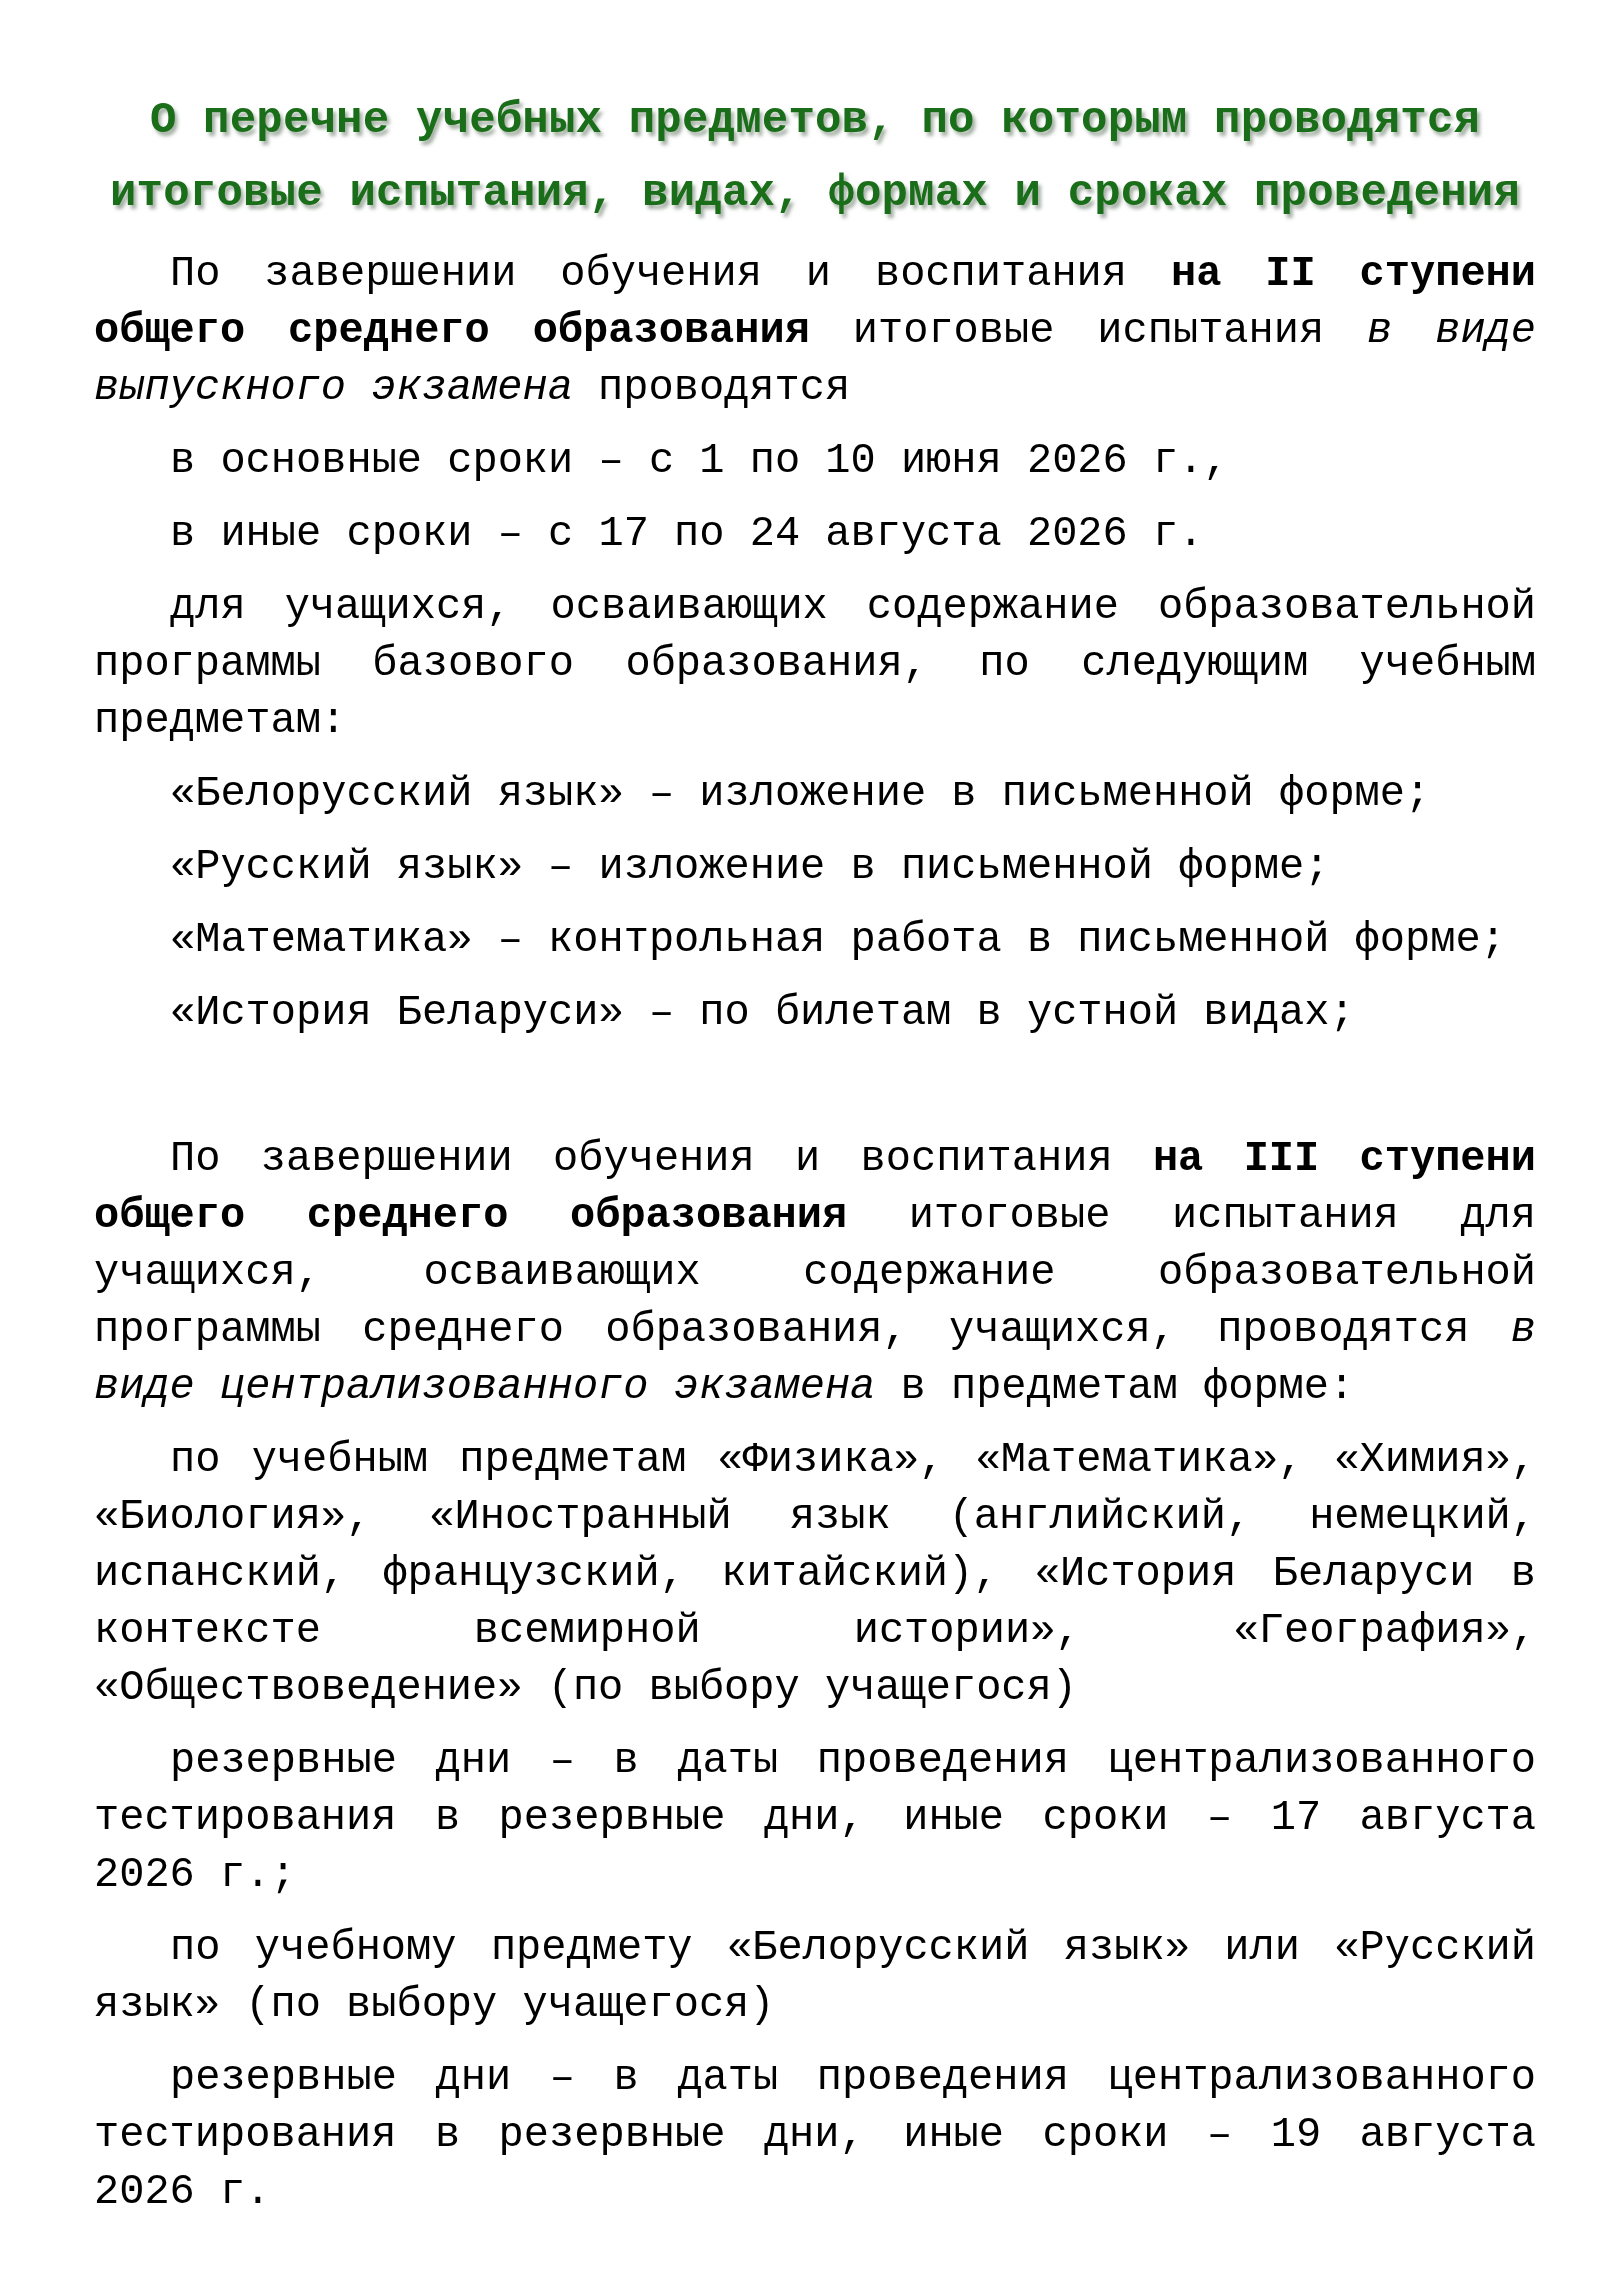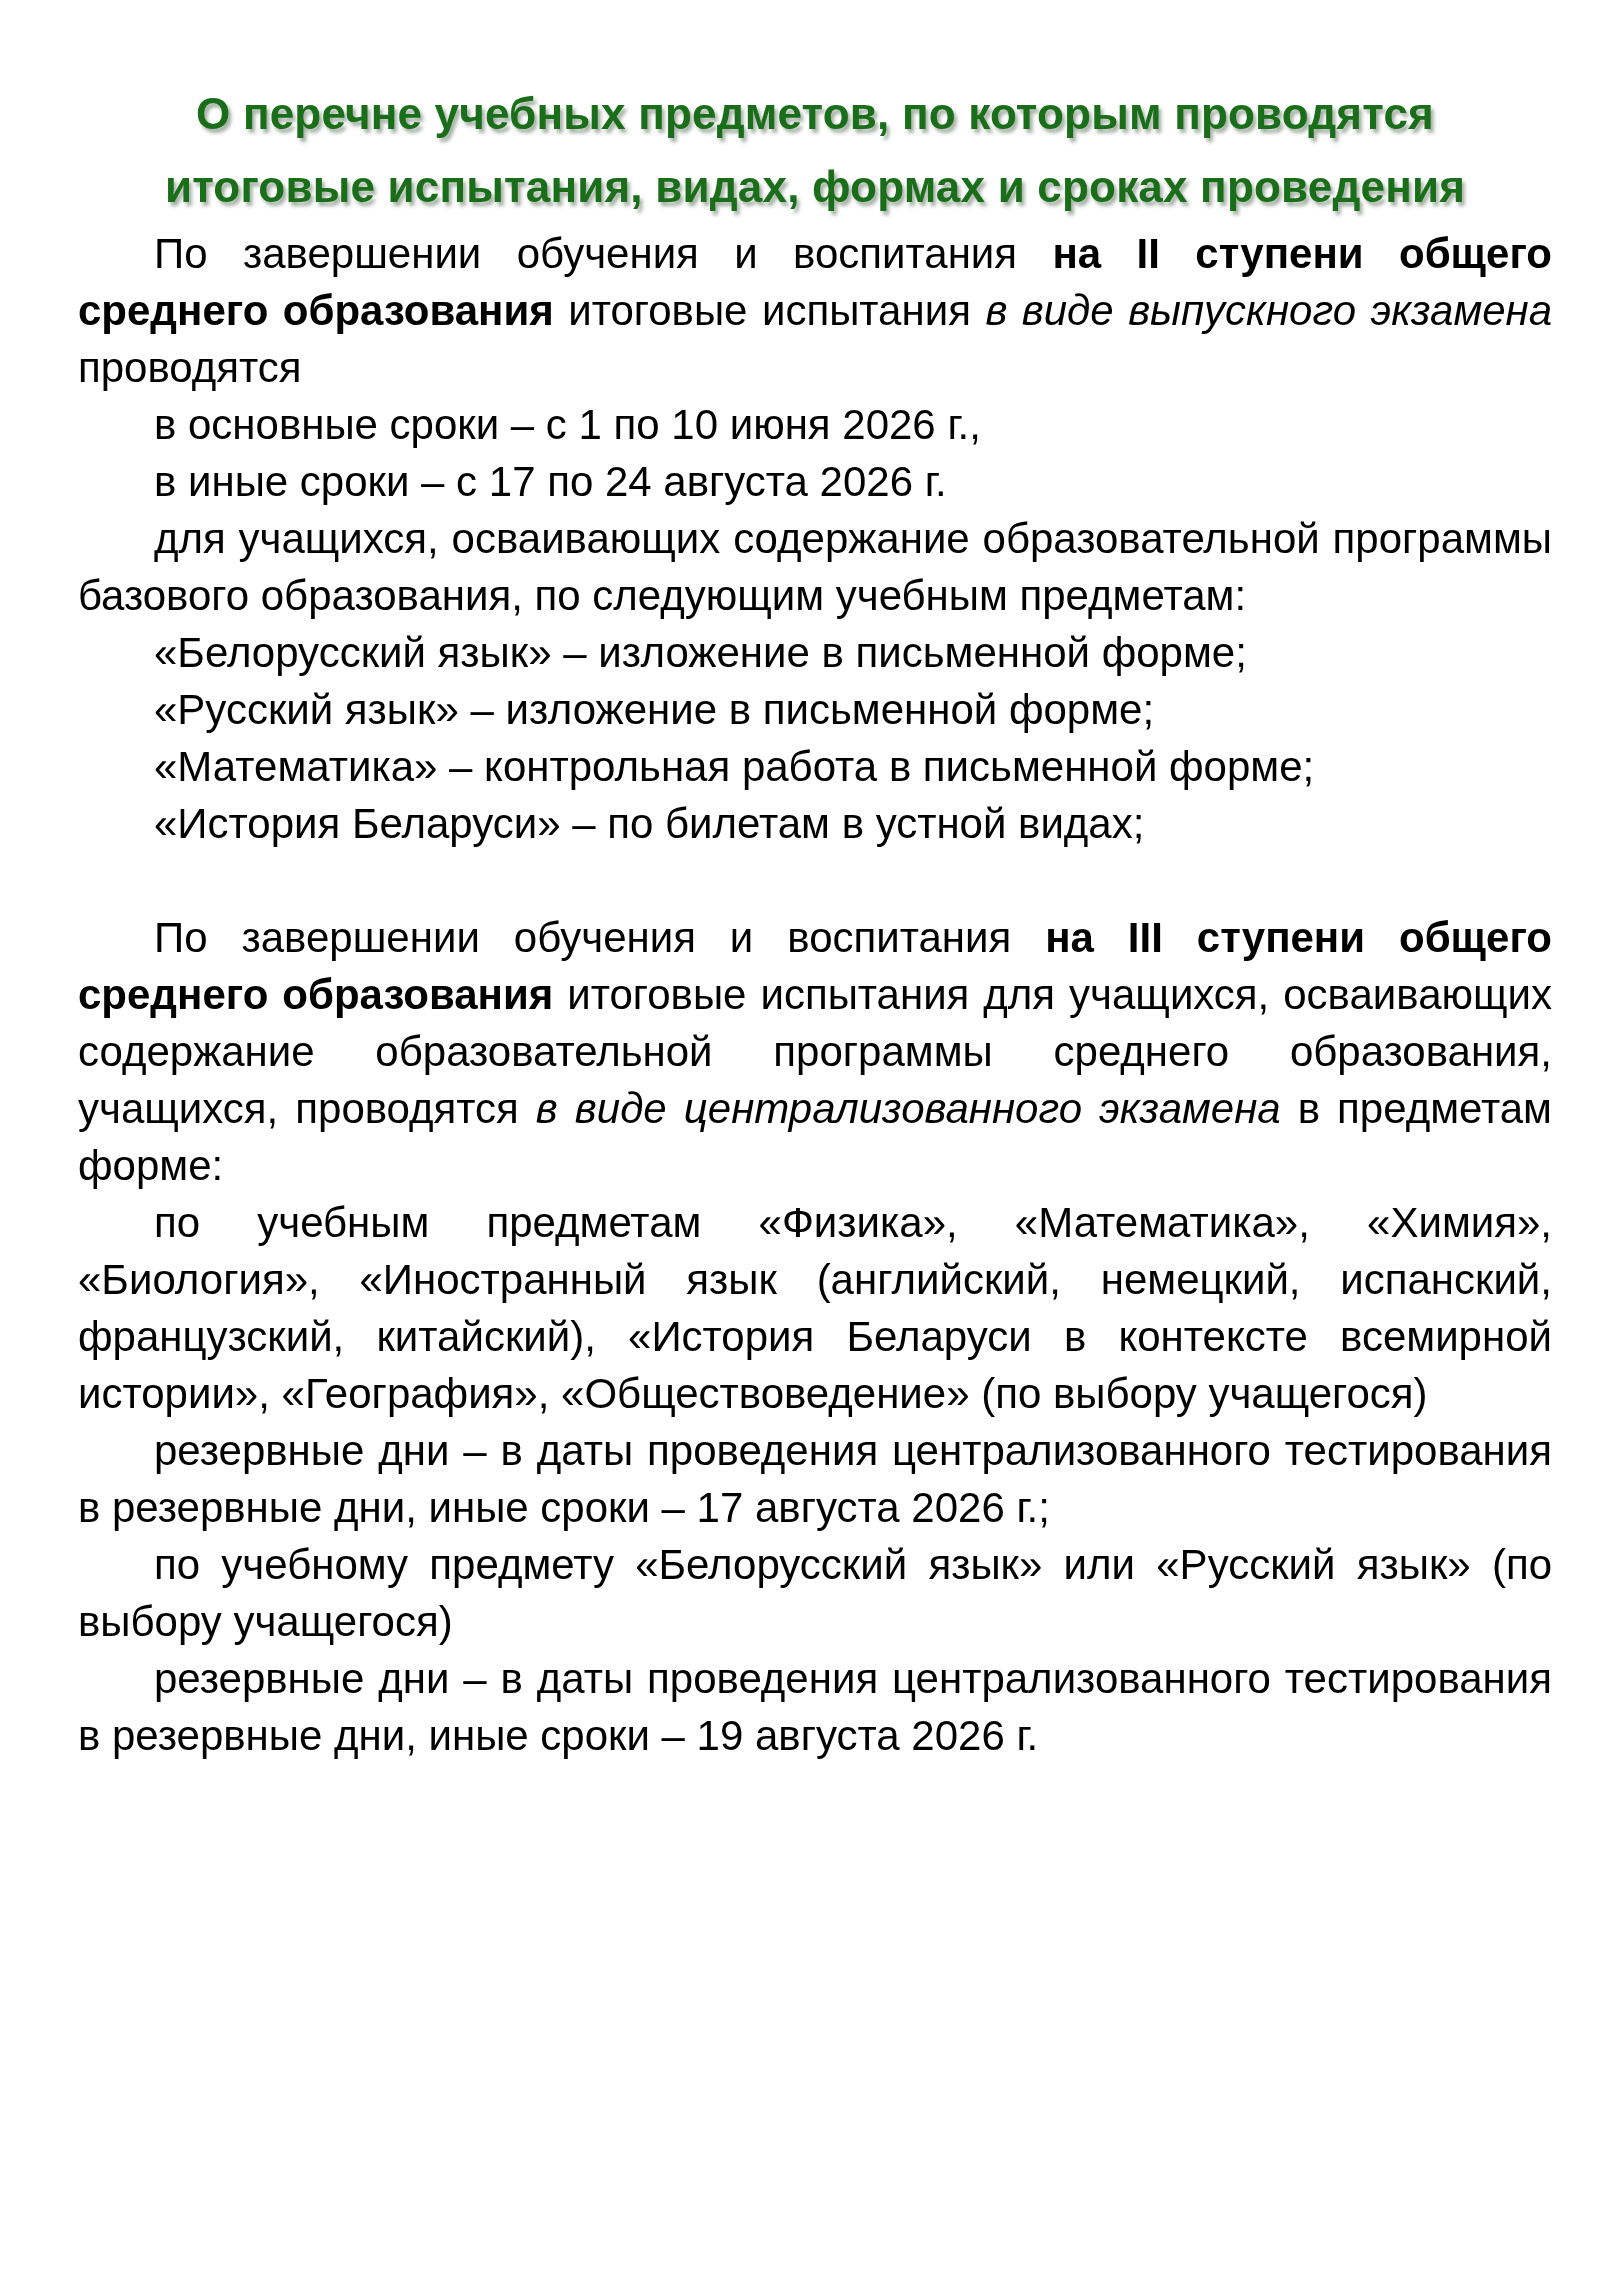--- a/index.html
+++ b/index.html
@@ -1,38 +1,38 @@
 <!DOCTYPE html>
 <html><head>
 <meta charset="utf-8">
 <style>
   html, body { margin: 0; padding: 0; background: #ffffff; }
   body { width: 1621px; height: 2293px; position: relative; overflow: hidden; }
   .page {
-    position: absolute; left: 78px; top: 77px; width: 1474px;
-    font-family: Liberation Sans, sans-serif;
+    position: absolute; left: 78px; top: 84px; width: 1474px;
+    font-family: Liberation Mono, monospace;
     color: #000;
   }
   .title {
     text-align: center;
     font-weight: bold;
     font-size: 44px;
     line-height: 73px;
     color: #1a6e1a;
     text-shadow: 2.9px 3.9px 3.9px rgba(90,110,90,0.55);
     margin: 0 0 0 0;
     letter-spacing: 0.2px;
   }
   .title span { display: block; }
   .body {
     font-size: 42px;
     line-height: 57px;
     margin-top: 2px;
   }
-  p { margin: 0; text-align: justify; }
+  p { margin: 16px; text-align: justify; }
   p.indent { text-indent: 76px; }
   .blank { height: 57px; }
   b { font-weight: bold; }
   i { font-style: italic; }
 </style>
 </head>
 <body>
 
 <div class="page">
   <h1 class="title">

